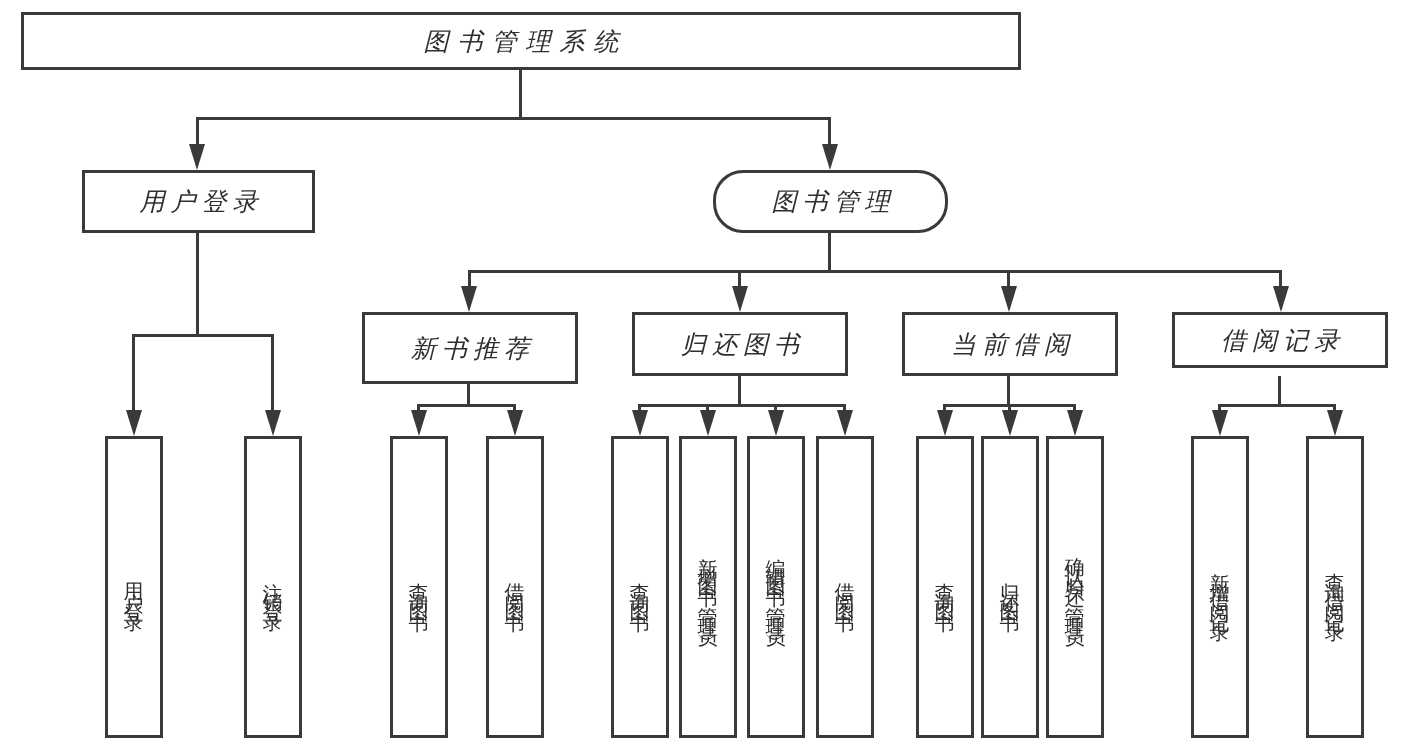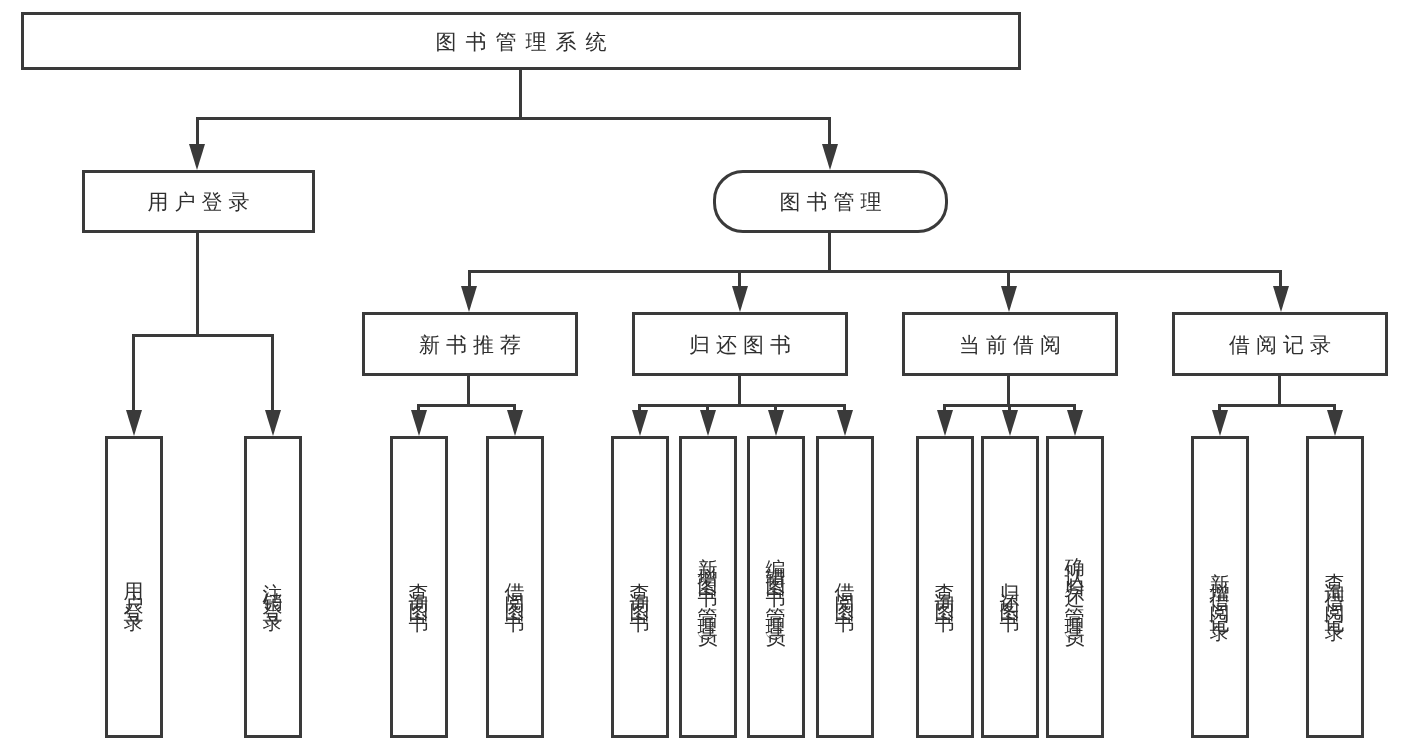--- a/index.html
+++ b/index.html
@@ -10,22 +10,22 @@
     color:var(--text,#2f2f2f);
   }
   .node{
     position:absolute;box-sizing:border-box;
     border:3px solid var(--line,#3a3a3a);
     background:#fff;
     display:flex;align-items:center;justify-content:center;
     z-index:2;
   }
   .hlabel{
-    font-size:21px;letter-spacing:6px;text-indent:6px;
-    white-space:nowrap;line-height:1;
+    font-size:25px;letter-spacing:6px;text-indent:6px;
+    white-space:nowrap;line-height:1;font-style:italic;
   }
   .title-label{letter-spacing:9px;text-indent:9px;}
   .vtext{
     writing-mode:vertical-rl;text-orientation:mixed;
     font-size:20px;letter-spacing:10px;line-height:1;
     white-space:nowrap;
   }
   .line{position:absolute;background:var(--line,#3a3a3a);z-index:1;}
   .tri{
     position:absolute;width:0;height:0;z-index:1;
@@ -72,30 +72,30 @@
   <div class="line" style="left:468px;top:270px;width:814px;height:3px;"></div>
   <div class="line" style="left:468px;top:270px;width:3px;height:17px;"></div>
   <div class="tri" style="left:461px;top:286px;"></div>
   <div class="line" style="left:738px;top:270px;width:3px;height:17px;"></div>
   <div class="tri" style="left:732px;top:286px;"></div>
   <div class="line" style="left:1007px;top:270px;width:3px;height:17px;"></div>
   <div class="tri" style="left:1001px;top:286px;"></div>
   <div class="line" style="left:1279px;top:270px;width:3px;height:17px;"></div>
   <div class="tri" style="left:1273px;top:286px;"></div>
 
-  <div class="node" style="left:362px;top:312px;width:216px;height:64px;">
+  <div class="node" style="left:362px;top:312px;width:216px;height:72px;">
     <span class="hlabel">新书推荐</span>
   </div>
   <div class="node" style="left:632px;top:312px;width:216px;height:64px;">
     <span class="hlabel">归还图书</span>
   </div>
   <div class="node" style="left:902px;top:312px;width:216px;height:64px;">
     <span class="hlabel">当前借阅</span>
   </div>
-  <div class="node" style="left:1172px;top:312px;width:216px;height:64px;align-items:center;">
+  <div class="node" style="left:1172px;top:312px;width:216px;height:56px;align-items:center;">
     <span class="hlabel">借阅记录</span>
   </div>
 
   <div class="line" style="left:467px;top:376px;width:3px;height:31px;"></div>
   <div class="line" style="left:417px;top:404px;width:99px;height:3px;"></div>
   <div class="line" style="left:417px;top:404px;width:3px;height:8px;"></div>
   <div class="tri" style="left:411px;top:410px;"></div>
   <div class="line" style="left:513px;top:404px;width:3px;height:8px;"></div>
   <div class="tri" style="left:507px;top:410px;"></div>
 

